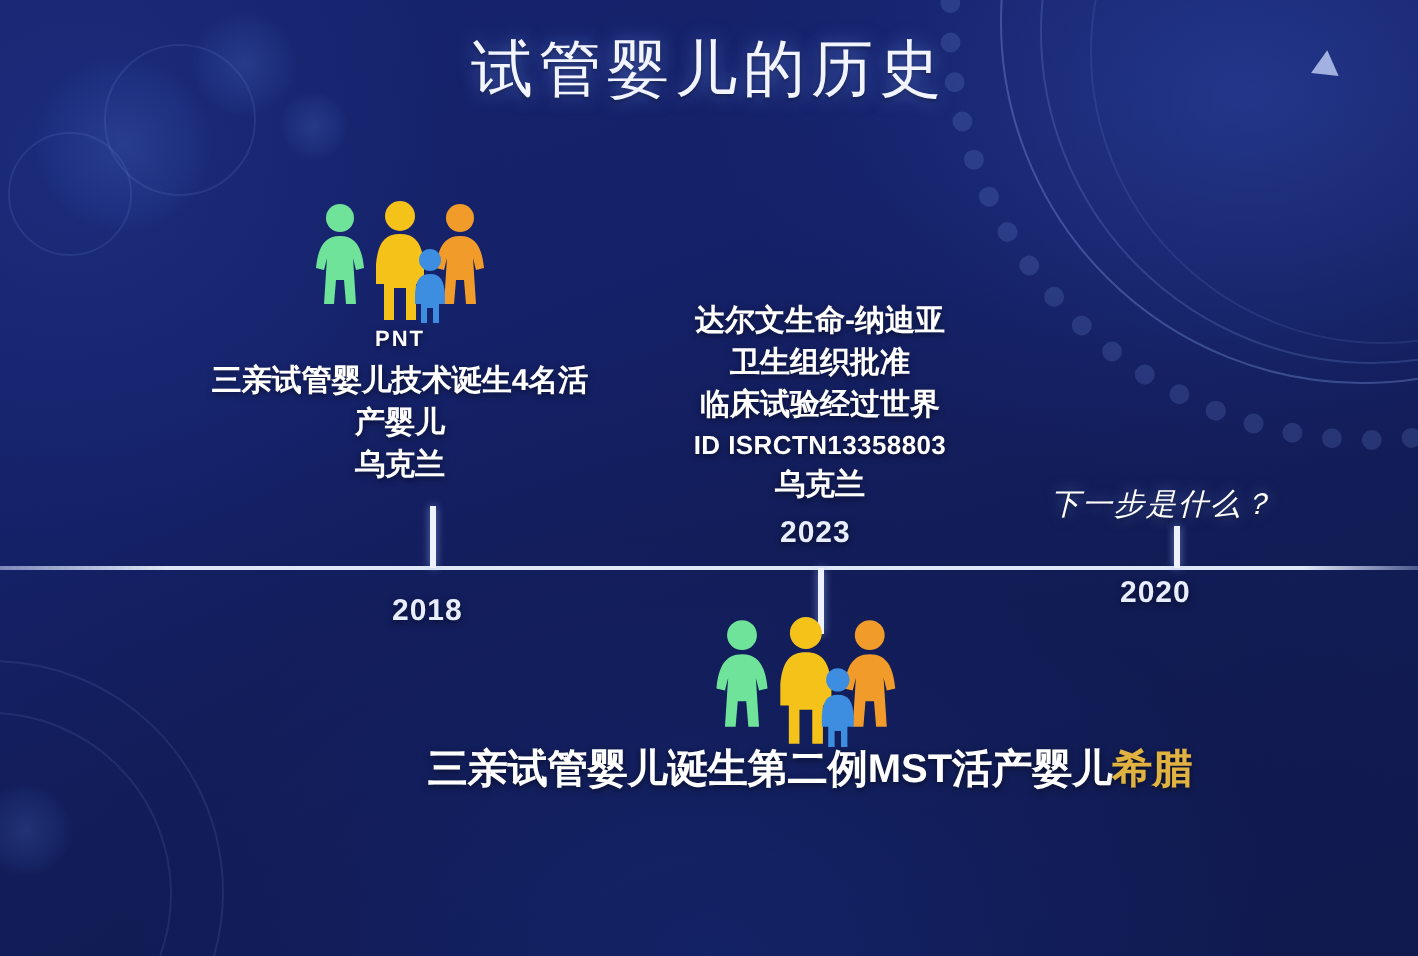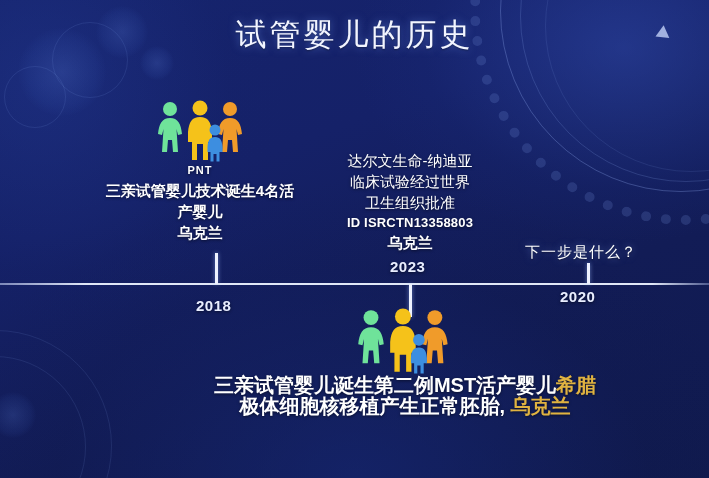--- a/index.html
+++ b/index.html
@@ -90,27 +90,27 @@
     white-space:nowrap;
   }
   .gold{color:#e0b341;font-weight:700;}
 
   #block-pnt{left:70px;top:160px;width:260px;}
   #block-pnt .hd{font-size:11px;font-weight:700;line-height:20px;letter-spacing:1px;}
   #block-pnt .bd{font-size:15px;font-weight:700;line-height:21px;}
   #block-pnt .ct{font-size:15px;line-height:22px;}
 
   #block-darwin{left:320px;top:150px;width:180px;}
-  #block-darwin .bd{font-size:15px;font-weight:400;line-height:21px;}
+  #block-darwin .bd{font-size:15px;font-weight:700;line-height:21px;}
   #block-darwin .id{font-size:13px;font-weight:700;line-height:19px;letter-spacing:0.2px;}
   #block-darwin .ct{font-size:15px;line-height:22px;}
 
   #block-next{left:506px;top:243px;width:150px;}
   #block-next .ln{font-size:15px;font-weight:400;letter-spacing:1px;
-    text-shadow:0 0 7px rgba(140,175,255,0.5),0 1px 2px rgba(0,0,0,0.5);}
+    text-shadow:0 0 7px rgba(140,175,255,0.5),0 1px 2px rgba(0,0,0,0.5);font-style:italic;}
 
   #block-2019{left:185px;top:375px;width:440px;text-align:center;}
   #block-2019 .ln{font-size:20px;font-weight:700;line-height:21px;}
 
   
   .watermark{
     position:absolute;right:6px;bottom:3px;
     font-size:9px;line-height:13px;
     color:#b9c8f2;
     opacity:0.92;
@@ -203,29 +203,28 @@
 
   <div class="block" id="block-pnt">
     <span class="ln hd">PNT</span>
     <span class="ln bd">三亲试管婴儿技术诞生4名活</span>
     <span class="ln bd">产婴儿</span>
     <span class="ln ct gold">乌克兰</span>
   </div>
 
   <div class="block" id="block-darwin">
     <span class="ln bd">达尔文生命-纳迪亚</span>
+    <span class="ln bd">卫生组织批准</span>
     <span class="ln bd">临床试验经过世界</span>
-    <span class="ln bd">卫生组织批准</span>
     <span class="ln id">ID ISRCTN13358803</span>
     <span class="ln ct gold">乌克兰</span>
   </div>
 
   <div class="block" id="block-next">
     <span class="ln">下一步是什么？</span>
   </div>
 
   <div class="block" id="block-2019">
     <span class="ln"><span>三亲试管婴儿诞生第二例MST活产婴儿</span><span class="gold">希腊</span></span>
-    <span class="ln"><span>极体细胞核移植产生正常胚胎,</span> <span class="gold">乌克兰</span></span>
   </div>
 
 
 </div>
 
 </body></html>

